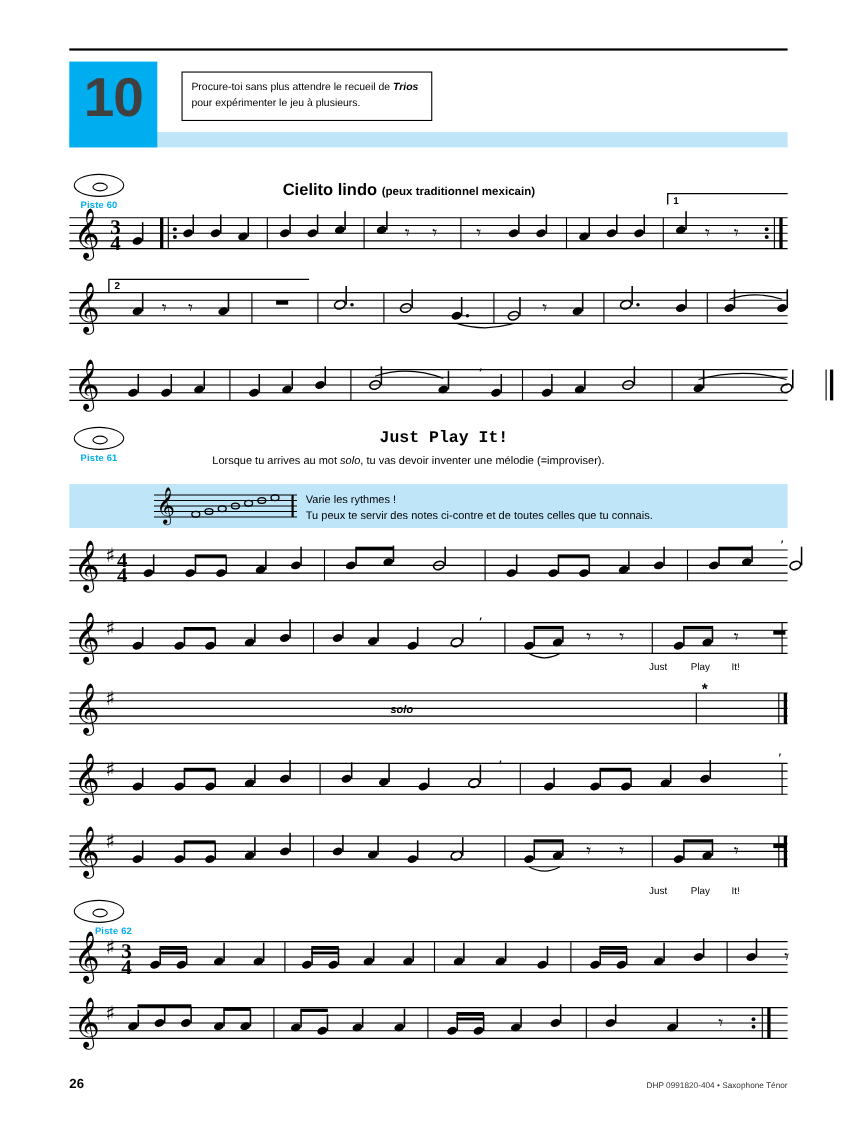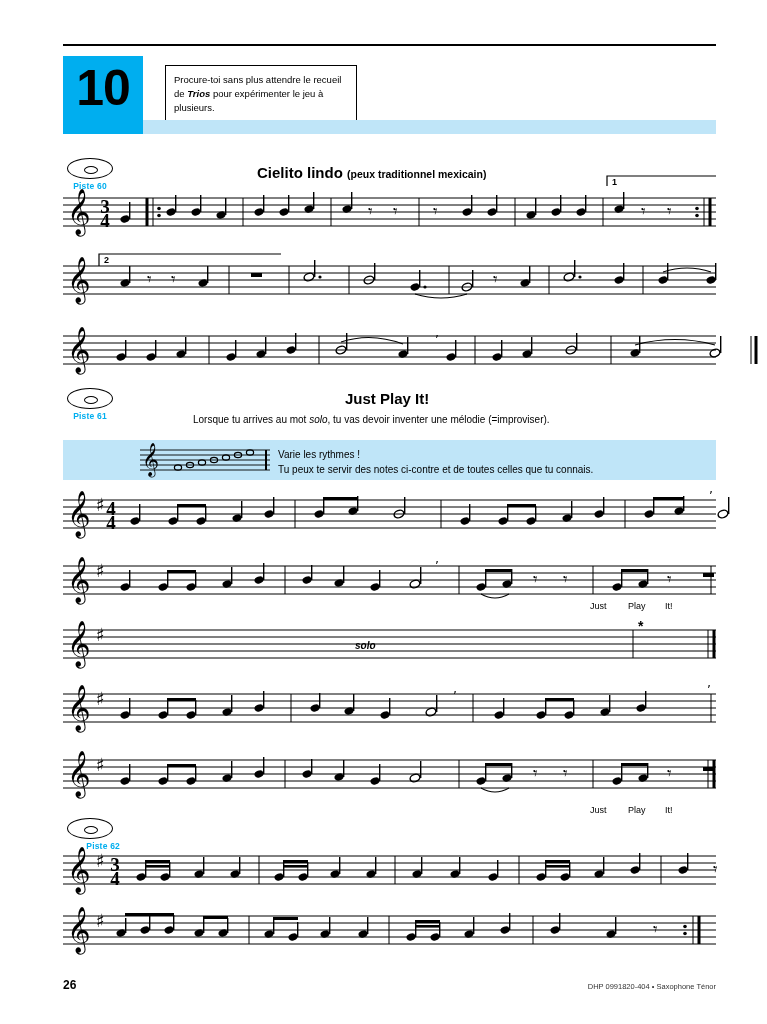--- a/index.html
+++ b/index.html
@@ -31,34 +31,34 @@
   }
 
   
   .chapter-badge {
     position: absolute;
     left: 63px;
     top: 56px;
     width: 80px;
     height: 64px;
     background: #00AEEF;
-    color: #000000;
+    color: #404040;
     font-size: 50px;
     font-weight: bold;
     line-height: 64px;
     text-align: center;
     letter-spacing: -1px;
   }
 
   
   .intro-box {
     position: absolute;
     left: 165px;
     top: 65px;
-    width: 192px;
+    width: 228px;
     border: 1px solid #000;
     padding: 7px 8px 8px 8px;
     font-size: 9.5px;
     line-height: 1.45;
   }
 
   
   .blue-strip {
     position: absolute;
     left: 63px;
@@ -425,21 +425,21 @@
         <line x1="693" y1="8" x2="693" y2="36" stroke-width="3"></line>
       </g>
     </svg>
   </div>
 
   <div class="track" style="left:60px; top:388px;">
     <div class="cd-icon"></div>
     <div class="track-label">Piste 61</div>
   </div>
 
-  <div class="song-title" style="left:345px; top:390px;">
+  <div class="song-title" style="left:345px; top:390px;font-family:Liberation Mono, monospace;">
     <span>Just Play It!</span>
   </div>
 
   <div class="instruction" style="left:193px; top:414px;text-align:right;">
     <span>Lorsque tu arrives au mot </span><span style="font-style:italic">solo</span><span>, tu vas devoir inventer une mélodie (=improviser).</span>
   </div>
 
   <div class="tip-box"></div>
   <div class="system" style="left:140px; top:444px;">
     <svg width="130" height="34" viewBox="0 0 130 34">

